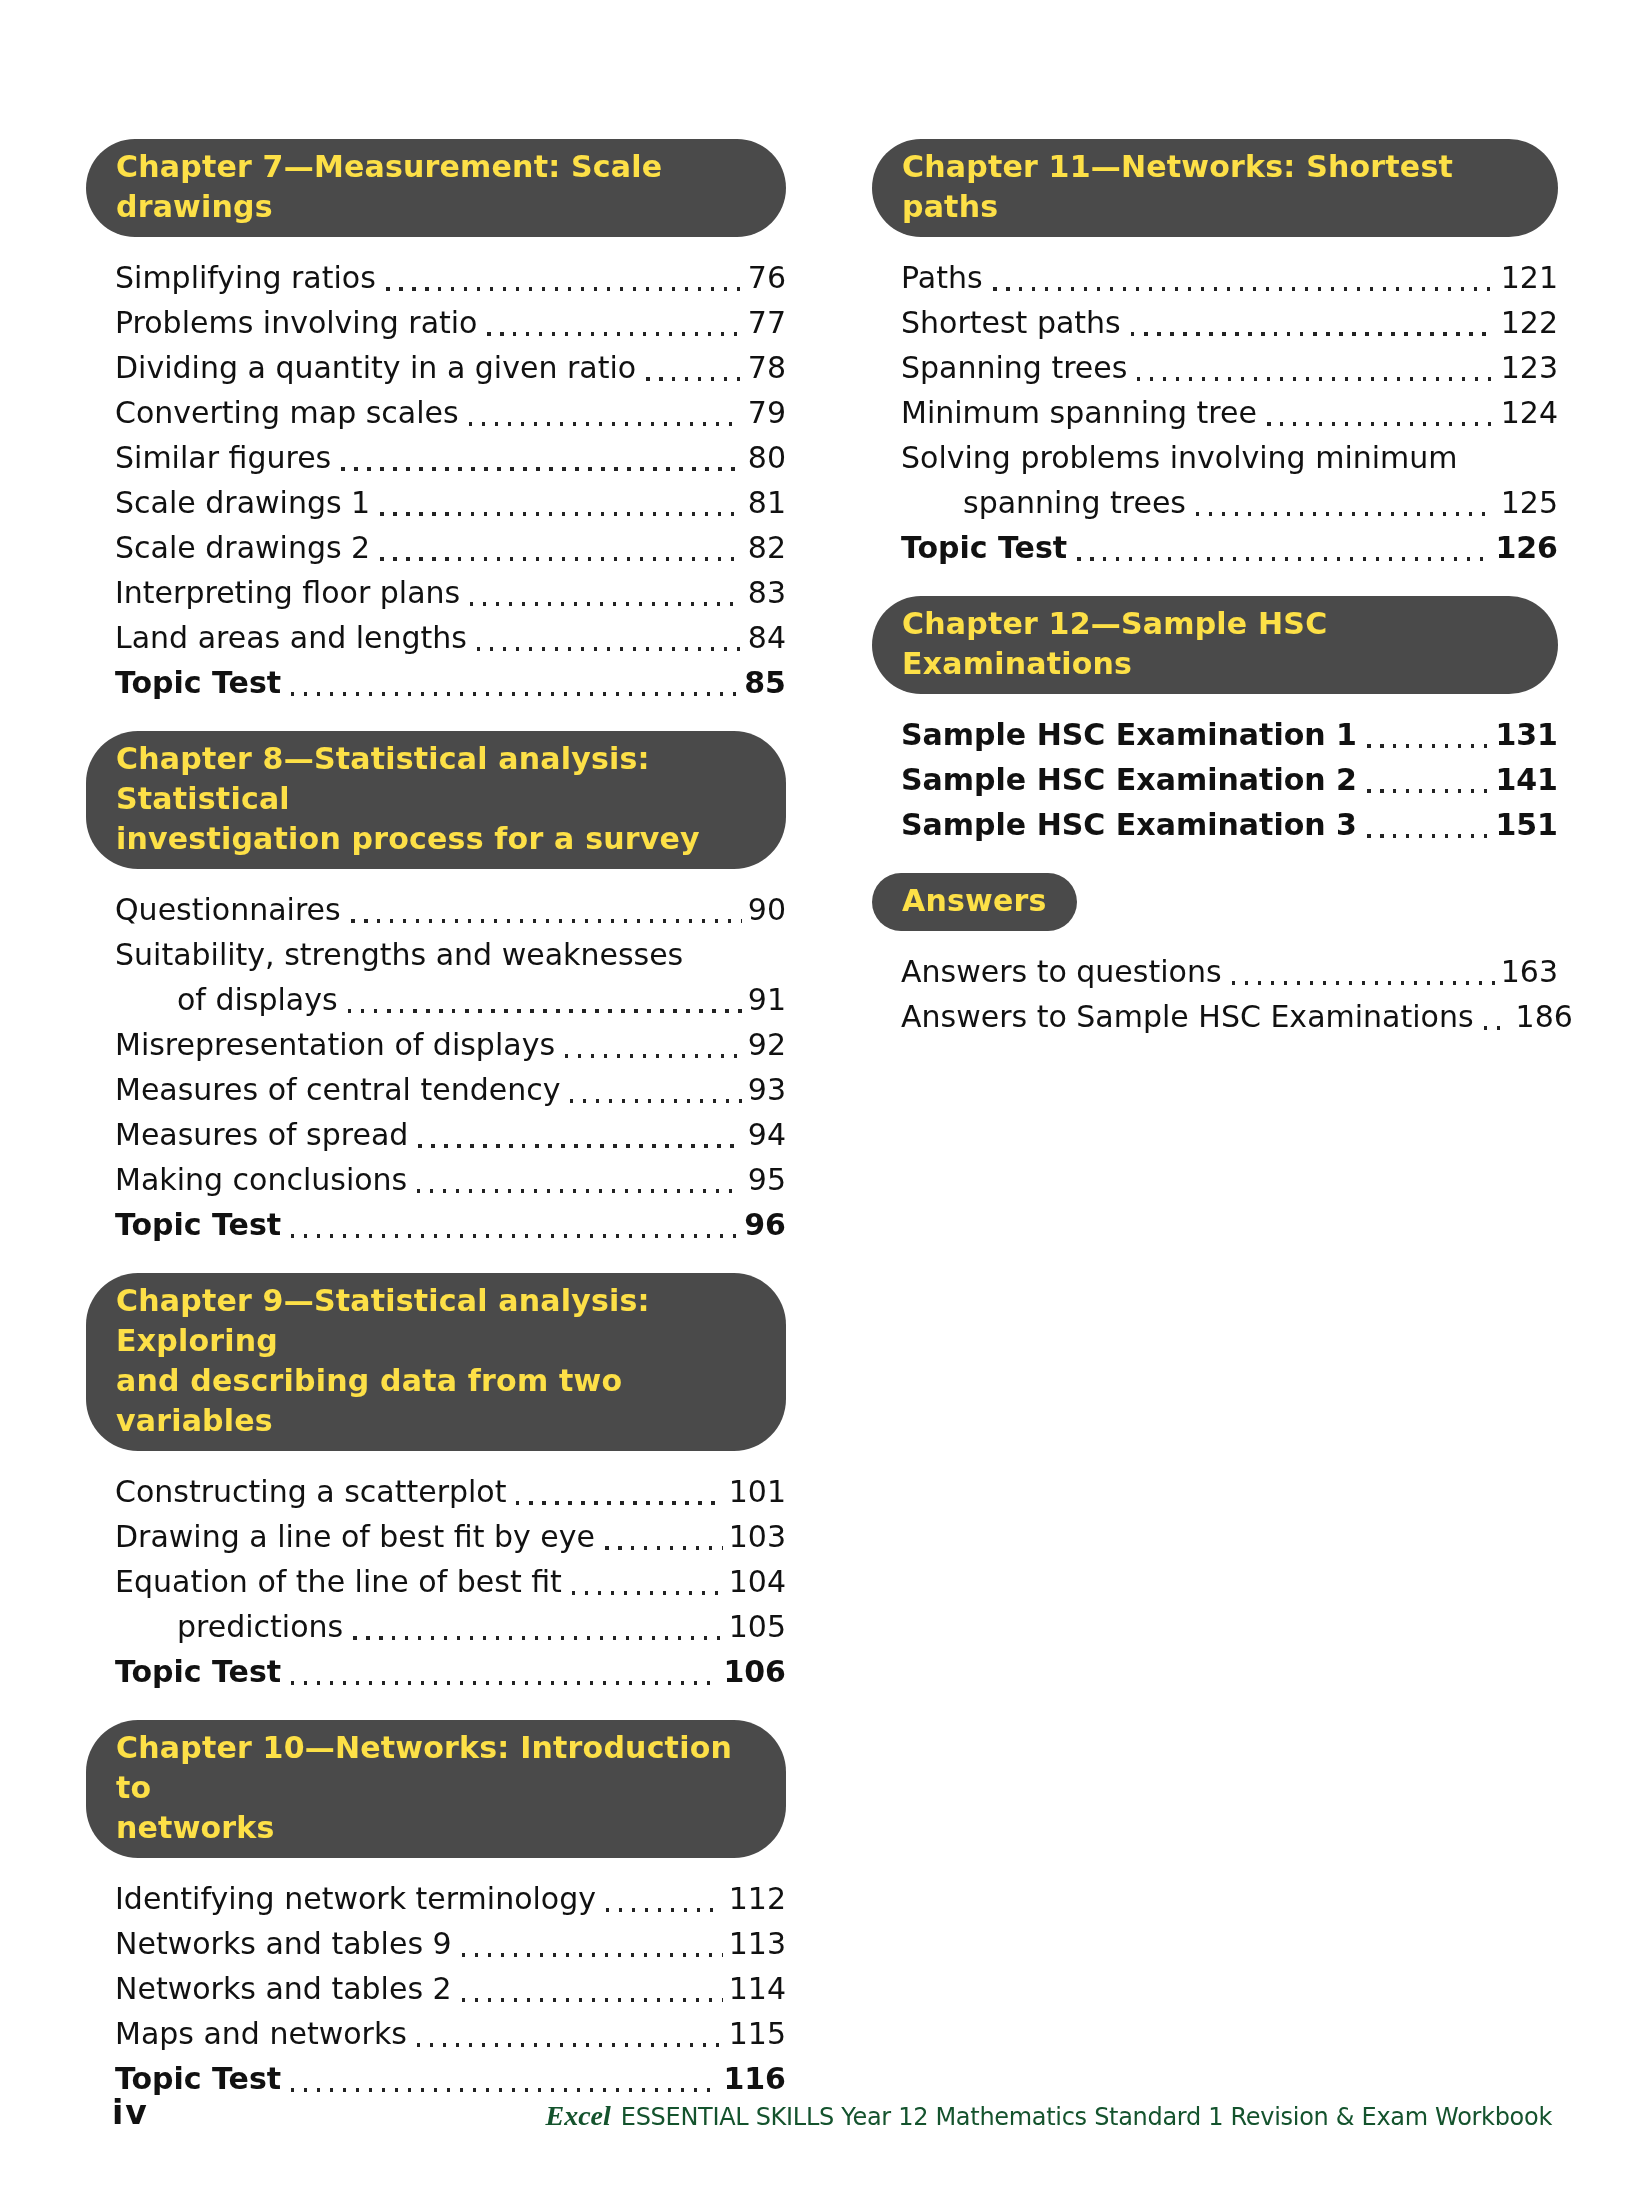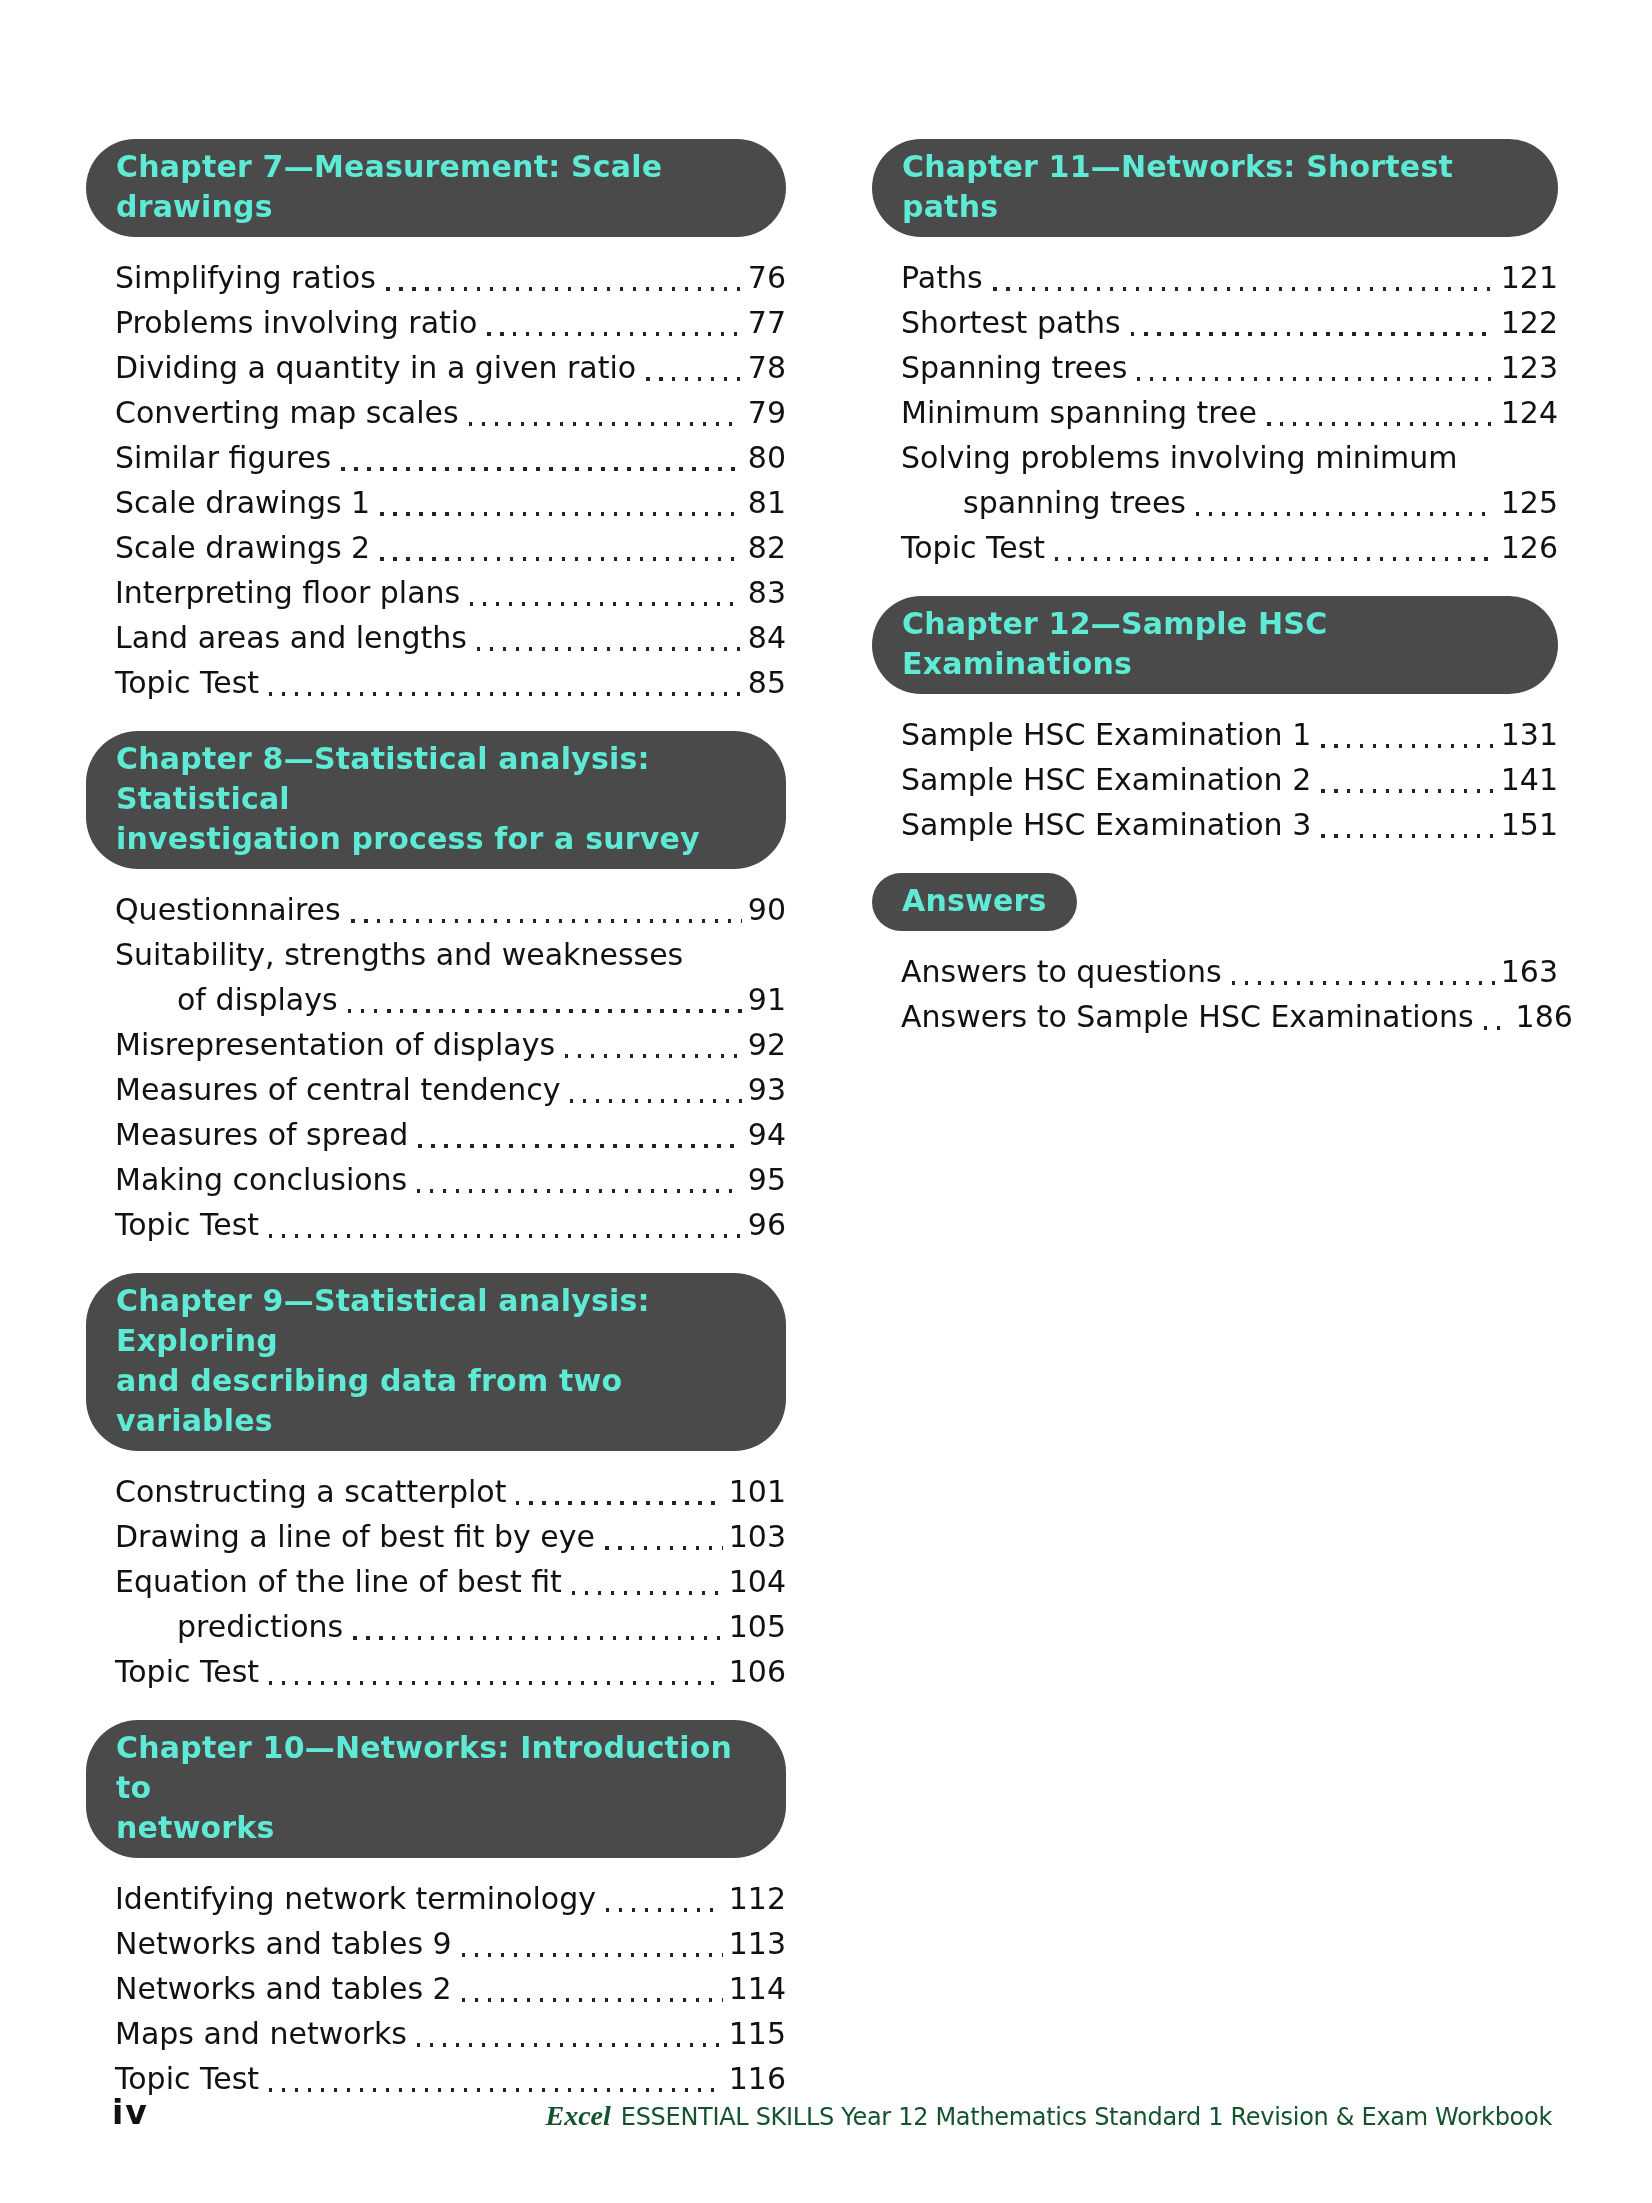--- a/index.html
+++ b/index.html
@@ -12,21 +12,21 @@
     overflow:hidden;
   }
   .col{position:absolute;top:139px;}
   .col-left{left:86px;width:700px;}
   .col-right{left:872px;width:686px;}
 
   .toc-section{margin-bottom:26px;}
   .pill{
     display:inline-block;
     background:#4a4a4a;
-    color:#5eead4;
+    color:#fde047;
     font-weight:700;
     font-size:30px;
     line-height:40px;
     padding:8px 30px 10px 30px;
     border-radius:999px;
     letter-spacing:0.2px;
   }
   .pill.two-line{border-radius:52px;}
   .pill-line{display:block;}
 
@@ -47,21 +47,21 @@
   .entry-label.indent{padding-left:62px;}
   .leader{
     flex:1 1 auto;
     min-width:26px;
     height:4px;
     align-self:flex-end;
     margin:0 6px 9px 10px;
     background-image:repeating-linear-gradient(to right,#222222 0 3.5px,transparent 3.5px 13px);
   }
   .entry-page{flex:0 0 auto;}
-  .bold .entry-label,.bold .entry-page,.bold.wrap-first{font-weight:400;}
+  .bold .entry-label,.bold .entry-page,.bold.wrap-first{font-weight:700;}
 
   .footer-page{
     position:absolute;left:112px;top:2093px;
     font-size:33px;font-weight:700;letter-spacing:2px;
   }
   .footer-title{
     position:absolute;right:100px;top:2100px;
     font-size:24px;white-space:nowrap;color:#14532d;
   }
   .footer-brand{

